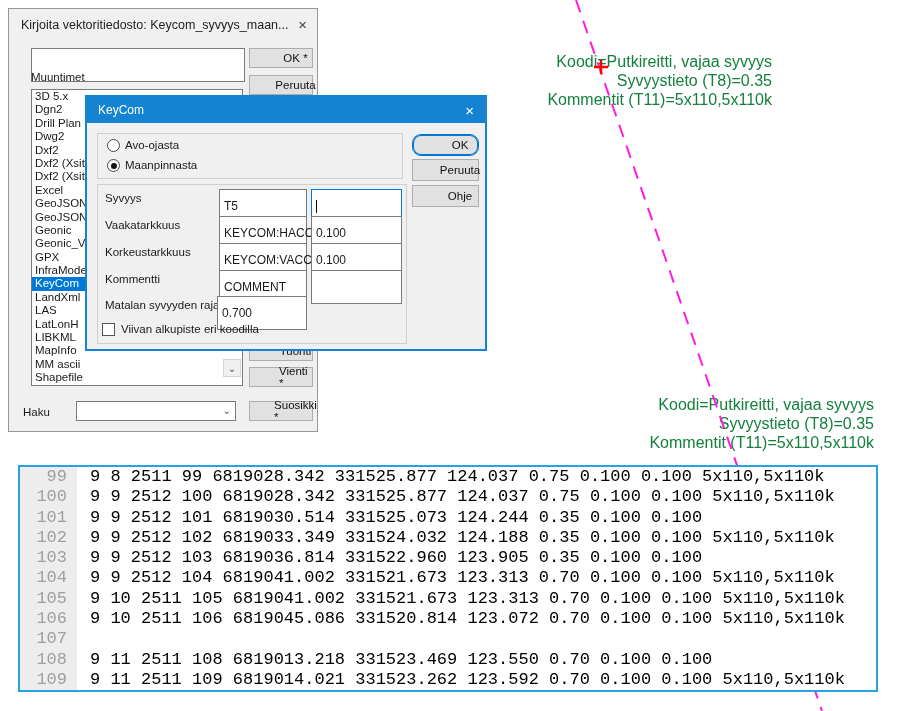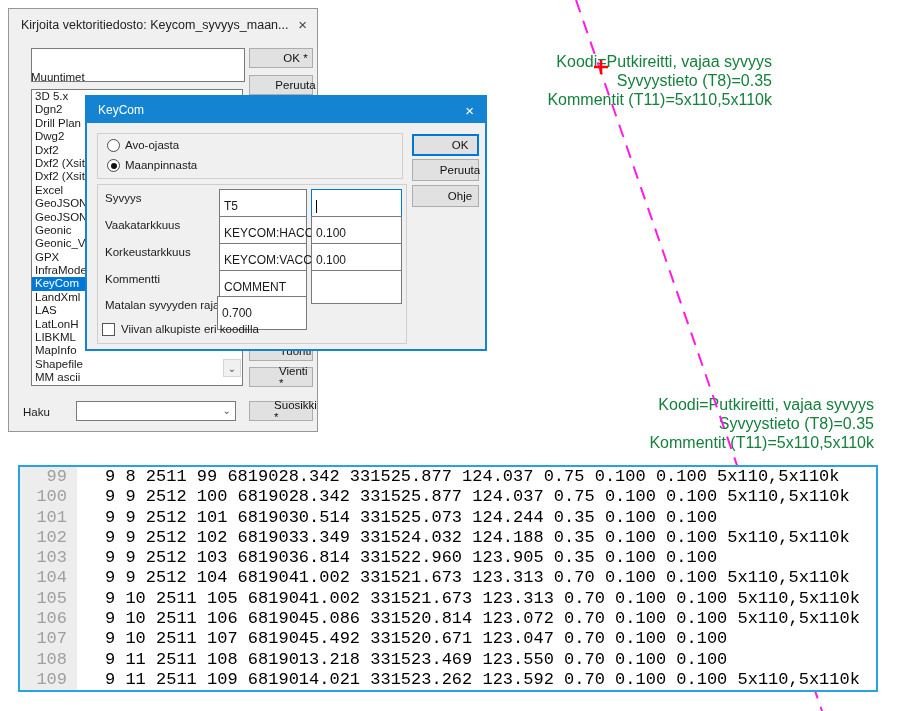--- a/index.html
+++ b/index.html
@@ -9,21 +9,21 @@
   
   .ann{position:absolute;z-index:1;text-align:right;font-size:16px;line-height:19px;color:#15803d;white-space:nowrap;}
   #mapsvg{position:absolute;left:0;top:0;z-index:1;pointer-events:none;}
 
   
   .viewer{position:absolute;left:18px;top:465px;width:856px;height:223px;background:#fff;
           border:2px solid #29a3e0;z-index:2;overflow:hidden;}
   .trow{display:flex;height:20.3px;font-family:"Liberation Mono",monospace;font-size:17px;
         line-height:20.3px;white-space:pre;}
   .tnum{flex:none;width:47px;background:#ededed;color:#9f9f9f;text-align:right;padding-right:10px;}
-  .ttxt{padding-left:28px;color:#000;}
+  .ttxt{padding-left:13px;color:#000;}
 
   
   .btn{position:absolute;background:#e1e1e1;border:1px solid #adadad;font-size:11.5px;
        display:flex;align-items:center;justify-content:center;color:#111;box-sizing:border-box;padding-left:29px;}
   .input{position:absolute;background:#fff;border:1px solid #7a7a7a;box-sizing:border-box;
          font-size:12px;display:flex;align-items:center;padding:16px 4px;}
   .lbl{position:absolute;font-size:11.5px;white-space:nowrap;}
 
   
   .dlg1{position:absolute;left:8px;top:8px;width:310px;height:424px;background:#f0f0f0;
@@ -82,21 +82,21 @@
   <div class="viewer">
     <div>
         <div class="trow"><span class="tnum">99</span><span class="ttxt">9 8 2511 99 6819028.342 331525.877 124.037 0.75 0.100 0.100 5x110,5x110k</span></div>
         <div class="trow"><span class="tnum">100</span><span class="ttxt">9 9 2512 100 6819028.342 331525.877 124.037 0.75 0.100 0.100 5x110,5x110k</span></div>
         <div class="trow"><span class="tnum">101</span><span class="ttxt">9 9 2512 101 6819030.514 331525.073 124.244 0.35 0.100 0.100</span></div>
         <div class="trow"><span class="tnum">102</span><span class="ttxt">9 9 2512 102 6819033.349 331524.032 124.188 0.35 0.100 0.100 5x110,5x110k</span></div>
         <div class="trow"><span class="tnum">103</span><span class="ttxt">9 9 2512 103 6819036.814 331522.960 123.905 0.35 0.100 0.100</span></div>
         <div class="trow"><span class="tnum">104</span><span class="ttxt">9 9 2512 104 6819041.002 331521.673 123.313 0.70 0.100 0.100 5x110,5x110k</span></div>
         <div class="trow"><span class="tnum">105</span><span class="ttxt">9 10 2511 105 6819041.002 331521.673 123.313 0.70 0.100 0.100 5x110,5x110k</span></div>
         <div class="trow"><span class="tnum">106</span><span class="ttxt">9 10 2511 106 6819045.086 331520.814 123.072 0.70 0.100 0.100 5x110,5x110k</span></div>
-        <div class="trow"><span class="tnum">107</span><span class="ttxt">9 10 2511 107 6819045.492 331520.671 123.047 0.70 0.100 0.100</span></div>
+        <div class="trow"><span class="tnum">107</span></div>
         <div class="trow"><span class="tnum">108</span><span class="ttxt">9 11 2511 108 6819013.218 331523.469 123.550 0.70 0.100 0.100</span></div>
         <div class="trow"><span class="tnum">109</span><span class="ttxt">9 11 2511 109 6819014.021 331523.262 123.592 0.70 0.100 0.100 5x110,5x110k</span></div>
       </div>
   </div>
 
   <div class="dlg1">
     <div class="dlg1-title">Kirjoita vektoritiedosto: Keycom_syvyys_maan...</div>
     <div class="dlg1-close">×</div>
 
     <div class="input" style="left:22px;top:39px;width:214px;height:20px;"></div>
@@ -120,22 +120,22 @@
         <div class="li">Geonic</div>
         <div class="li">Geonic_Vo</div>
         <div class="li">GPX</div>
         <div class="li">InfraMode</div>
         <div class="li sel">KeyCom</div>
         <div class="li">LandXml</div>
         <div class="li">LAS</div>
         <div class="li">LatLonH</div>
         <div class="li">LIBKML</div>
         <div class="li">MapInfo</div>
+        <div class="li">MM ascii</div>
         <div class="li">Shapefile</div>
-        <div class="li">MM ascii</div>
       </div>
 
     <div class="btn" style="left:240px;top:332px;width:64px;height:20px;">Tuonti</div>
     <div class="btn" style="left:240px;top:358px;width:64px;height:20px;">Vienti *</div>
     <div class="btn" style="left:240px;top:392px;width:64px;height:20px;">Suosikki *</div>
 
     <div class="lbl" style="left:14px;top:397px;">Haku</div>
     <div class="combo">
       <span></span>
       <span class="chev">⌄</span>
@@ -147,21 +147,21 @@
       <span class="dlg2-title">KeyCom</span>
       <span class="dlg2-close">×</span>
     </div>
 
     <div class="group" style="left:10px;top:36px;width:306px;height:46px;"></div>
     <div class="radio" style="left:20px;top:42px;"></div>
     <div class="lbl" style="left:38px;top:42px;">Avo-ojasta</div>
     <div class="radio sel" style="left:20px;top:62px;"></div>
     <div class="lbl" style="left:38px;top:62px;">Maanpinnasta</div>
 
-    <div class="btn def" style="left:325px;top:37px;width:67px;height:22px;">OK</div>
+    <div class="btn def" style="left:325px;top:37px;width:67px;height:22px;border-radius:9px;">OK</div>
     <div class="btn" style="left:325px;top:62px;width:67px;height:22px;">Peruuta</div>
     <div class="btn" style="left:325px;top:88px;width:67px;height:22px;">Ohje</div>
 
     <div class="group" style="left:10px;top:87px;width:310px;height:160px;"></div>
 
     <div class="lbl" style="left:18px;top:95px;">Syvyys</div>
     <div class="input fld" style="left:132px;top:92px;width:88px;height:19px;">T5</div>
     <div class="input fld focus" style="left:224px;top:92px;width:91px;height:19px;">
         <span class="caret"></span>
       </div>

